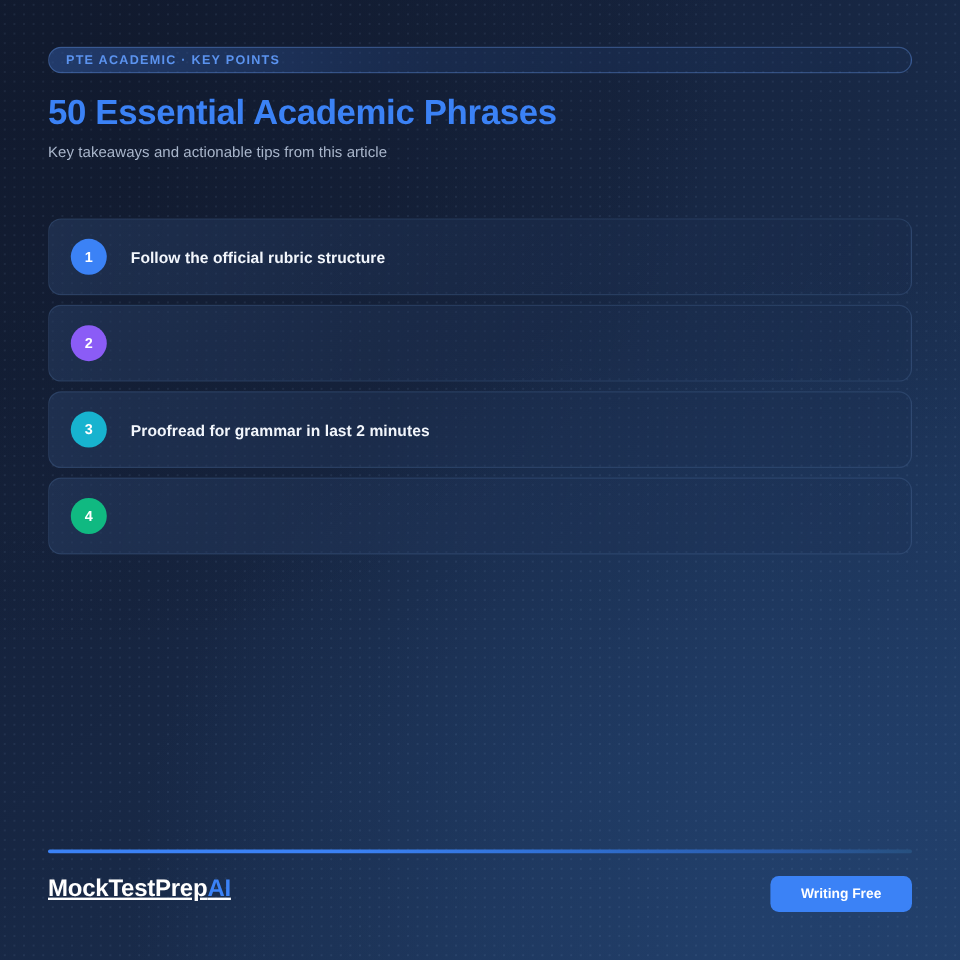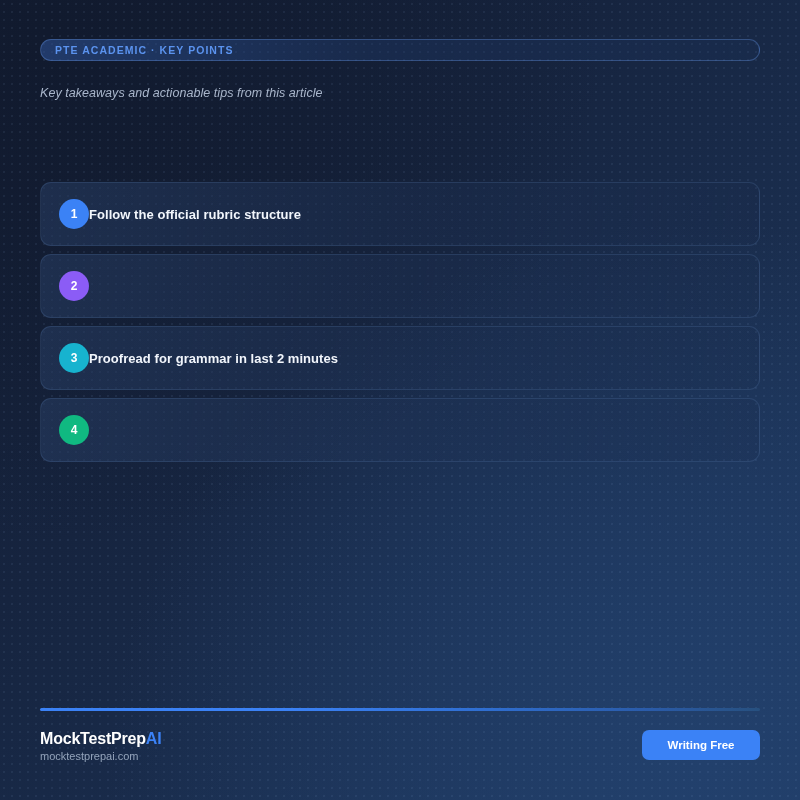--- a/index.html
+++ b/index.html
@@ -62,21 +62,20 @@
   .title-line2 {
     font-size:29px; font-weight:bold; line-height:32px;
     color:#3b82f6; letter-spacing:-0.3px;
     margin-top:2px;
   }
   .subtitle {
     margin-top:10px;
     font-size:12.5px;
     color:#a9b6cb;
     letter-spacing:0.05px;
-    font-style:italic;
   }
 
   
   .cards { position:absolute; left:0; top:182px; width:720px; }
   .card {
     position:relative;
     height:64px;
     border-radius:11px;
     border:1px solid rgba(120,160,220,0.16);
     background:linear-gradient(100deg, rgba(40,62,100,0.55) 0%, rgba(32,52,88,0.36) 55%, rgba(28,46,80,0.18) 100%);
@@ -86,41 +85,42 @@
   .badge {
     width:30px; height:30px;
     border-radius:50%;
     margin-left:18px;
     flex:0 0 auto;
     display:flex; align-items:center; justify-content:center;
     color:#ffffff;
     font-size:12px; font-weight:bold;
   }
   .card-text {
-    margin-left:0;
+    margin-left:20px;
     font-size:13px;
     font-weight:bold;
     color:#f2f6fc;
     letter-spacing:0.05px;
   }
 
   
   .divider {
     position:absolute; left:0; top:708px;
     width:720px; height:3px;
     border-radius:2px;
     background:linear-gradient(90deg, #3b82f6 0%, #3b82f6 34%, #2f6ed0 62%, #2a5ba8 85%, #27507f 100%);
   }
   .footer {
     position:absolute; left:0; top:730px;
     width:720px; height:40px;
   }
   .brand {
-    font-size:16px; font-weight:bold; color:#ffffff;
+    font-size:20px; font-weight:bold; color:#ffffff;
     letter-spacing:-0.2px;
+    text-decoration:underline;
   }
   .brand-ai { color:#3b82f6; }
   .brand-url {
     margin-top:2px;
     font-size:11px;
     color:#93a3ba;
   }
   .cta {
     position:absolute; right:0; top:0;
     width:118px; height:30px;
@@ -140,20 +140,21 @@
 <div id="poster">
   <div id="dots"></div>
 
   <div class="content">
 
     <div class="eyebrow">
       <span class="eyebrow-text">PTE ACADEMIC · KEY POINTS</span>
     </div>
 
     <div class="title-wrap">
+      <div class="title-line2">50 Essential Academic Phrases</div>
       <div class="subtitle">Key takeaways and actionable tips from this article</div>
     </div>
 
     <div class="cards" id="cards-container">
         <div class="card">
           <div class="badge" style="background: rgb(59, 130, 246);">1</div>
           <div class="card-text">Follow the official rubric structure</div>
         </div>
         <div class="card">
           <div class="badge" style="background: rgb(139, 92, 246);">2</div>
@@ -163,18 +164,17 @@
           <div class="card-text">Proofread for grammar in last 2 minutes</div>
         </div>
         <div class="card">
           <div class="badge" style="background: rgb(16, 185, 129);">4</div>
         </div>
       </div>
 
     <div class="divider"></div>
     <div class="footer">
       <div class="brand"><span>MockTestPrep</span><span class="brand-ai">AI</span></div>
-      <div class="brand-url">mocktestprepai.com</div>
       <button class="cta">Writing Free</button>
     </div>
 
   </div>
 </div>
 
 </body></html>

